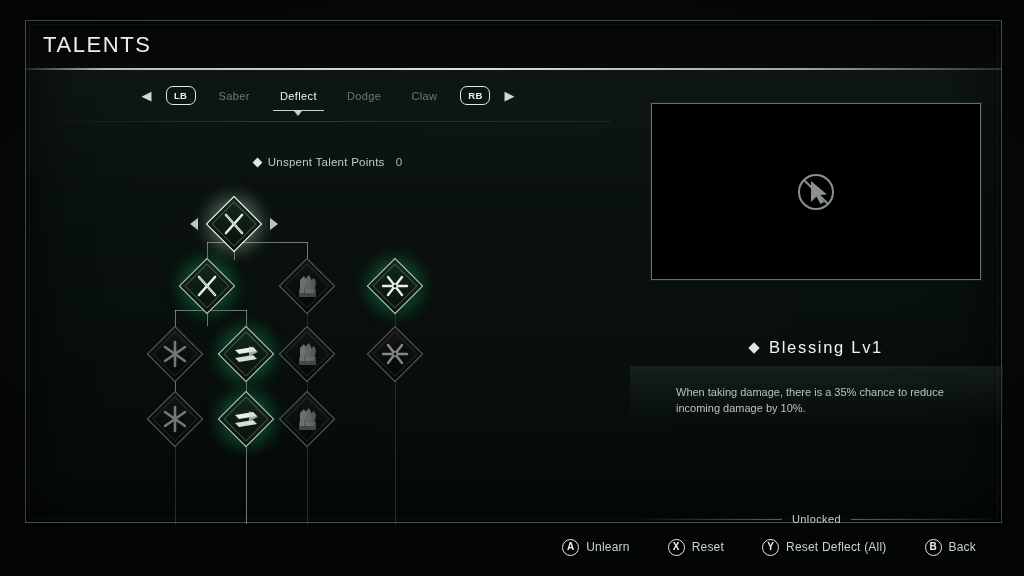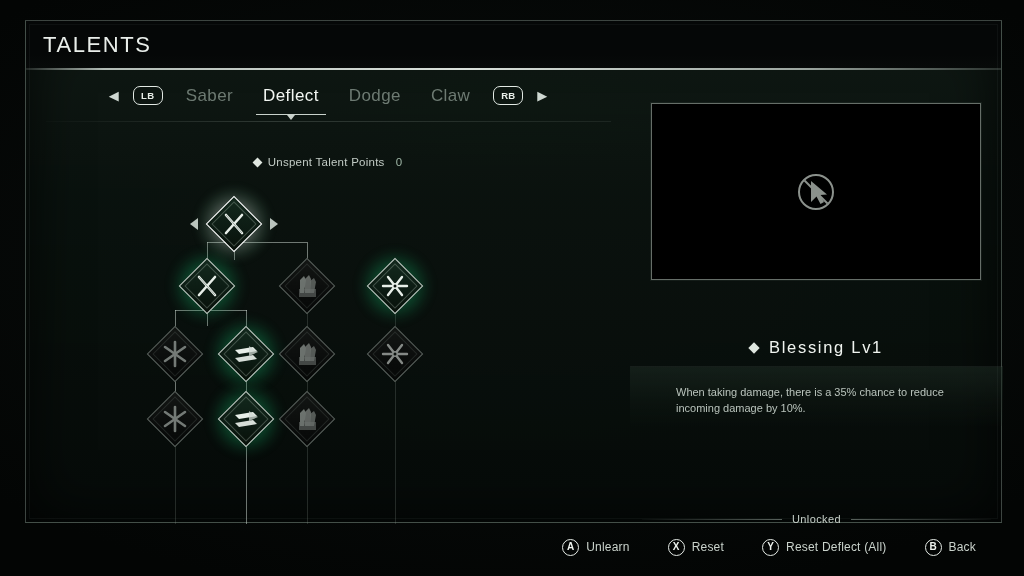--- a/index.html
+++ b/index.html
@@ -53,21 +53,21 @@
   .chev { width: 22px; text-align: center; color: #cfd8d2; font-size: 13px; line-height: 1; user-select:none;}
   .bumper {
     width: 30px; height: 19px; margin: 0 8px;
     border: 1.6px solid #e2e9e4; border-radius: 7px;
     display: flex; align-items: center; justify-content: center;
     font-size: 9.5px; font-weight: 700; color: #e9efe9; letter-spacing: .3px;
   }
   .tabs { display: flex; align-items: center; gap: 0; }
   .tab {
     position: relative; padding: 0 15px;
-    font-size: 17px; color: #6d7a72; letter-spacing: .4px; white-space: nowrap;
+    font-size: 11px; color: #6d7a72; letter-spacing: .4px; white-space: nowrap;
   }
   .tab.active { color: #f2f6f2; font-weight: 400; }
   .tab.active .u-line {
     position: absolute; left: 8px; right: 8px; bottom: -9px; height: 1px;
     background: rgba(235,242,236,0.85);
   }
   .tab.active .u-notch {
     position: absolute; left: 50%; bottom: -14px; margin-left: -4px;
     width: 0; height: 0; border-left: 4px solid transparent;
     border-right: 4px solid transparent; border-top: 5px solid rgba(235,242,236,0.85);

